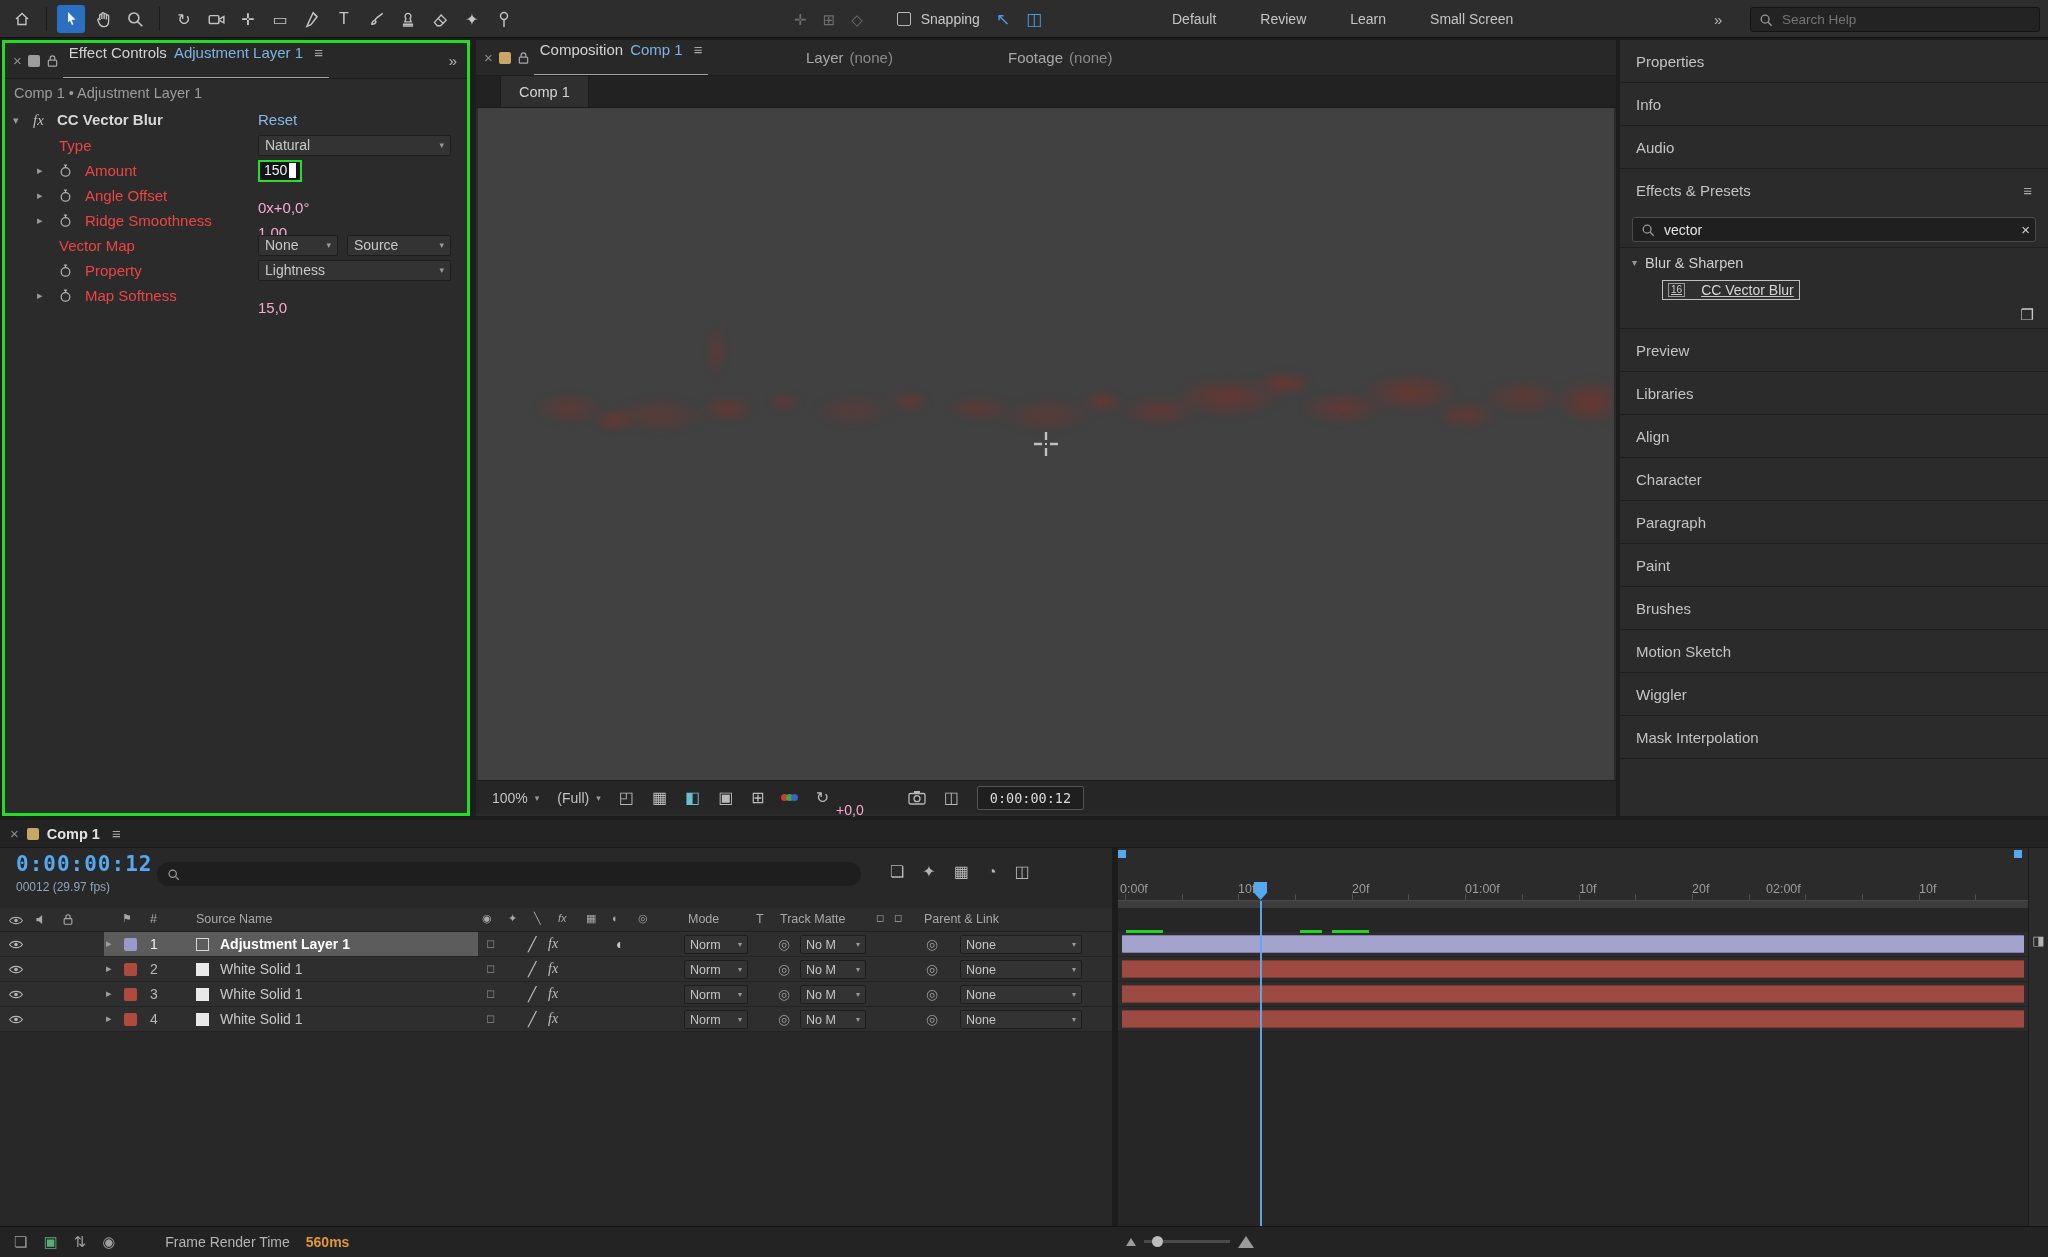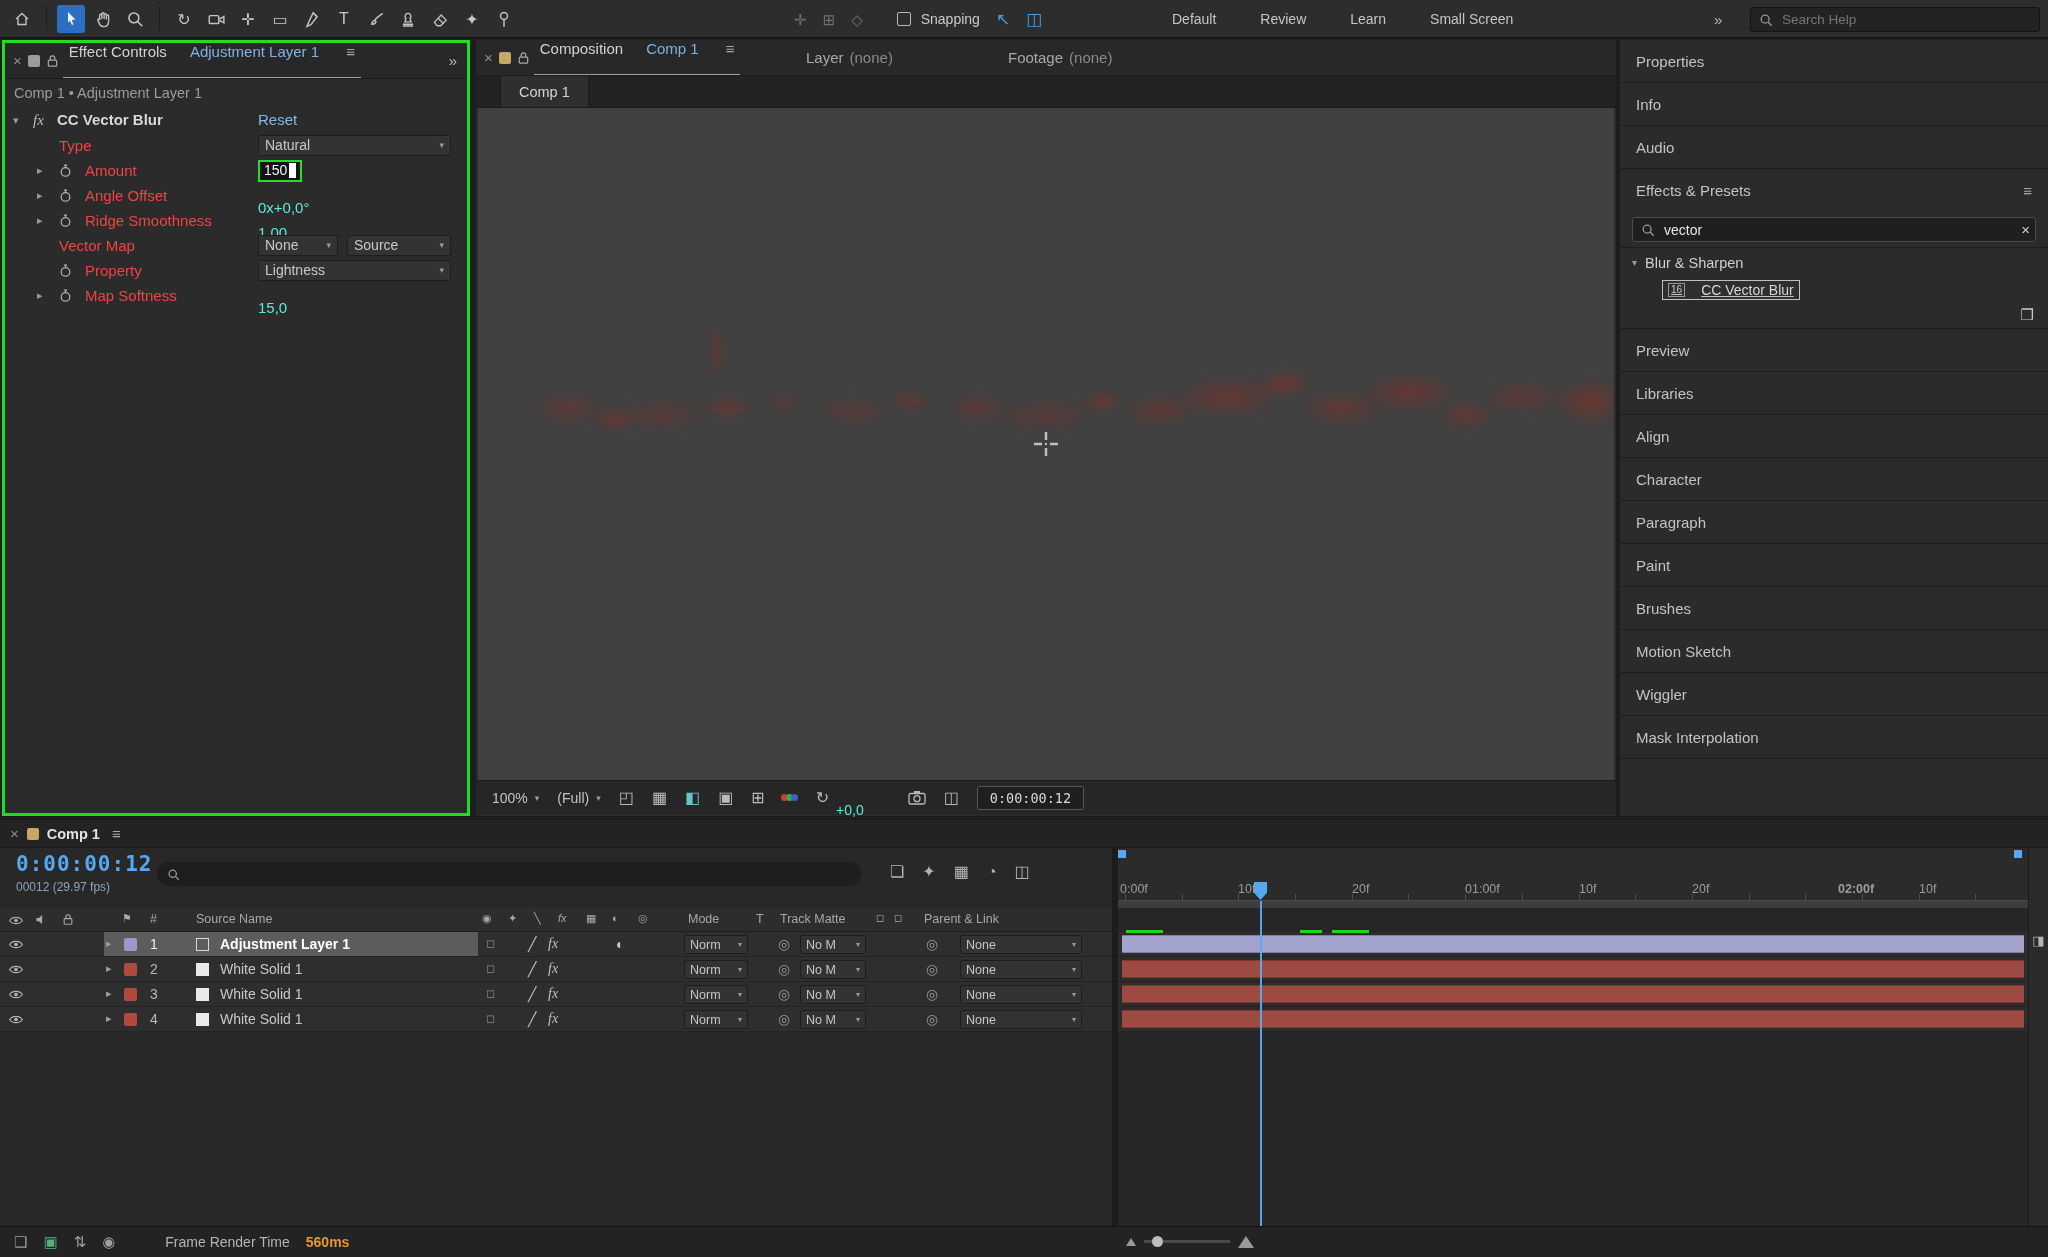--- a/index.html
+++ b/index.html
@@ -21,21 +21,21 @@
   .snap-label { font-size:14px; color:#c9c9c9; margin-left:-6px; }
   .workspaces { position:absolute; left:1150px; top:0; height:38px; display:flex; align-items:center;justify-content:space-between; }
   .ws { padding:0 22px; font-size:14px; color:#c5c5c5; height:100%; display:flex; align-items:center; }
   .ws-overflow { position:absolute; left:1714px; top:0; height:38px; display:flex; align-items:center; color:#b9b9b9; font-size:15px; }
   .help-search { position:absolute; left:1750px; top:7px; width:290px; height:25px; background:#232323; border:1px solid #141414; border-radius:3px; display:flex; align-items:center; padding:0 8px; gap:7px; }
   .help-search input { background:transparent; border:none; outline:none; color:#bdbdbd; font-size:13.5px; width:230px; font-family:"Liberation Sans",sans-serif; }
 
   
   .panel { position:absolute; background:#2b2b2b; }
   .tabbar { height:36px; background:#282828; border-bottom:1px solid #1c1c1c; display:flex; align-items:center; padding:0 8px; position:relative; }
-  .ptab { display:flex; align-items:flex-start; gap:23px; height:100%; padding:0 6px; border-bottom:1px solid #a0a0a0; }
+  .ptab { display:flex; align-items:flex-end; gap:7px; height:100%; padding:16px 6px; border-bottom:1px solid #a0a0a0; }
   .close-x { color:#8f8f8f; font-size:15px; }
   .grip { width:12px; height:12px; border-radius:2px; background:#9c9c9c; }
   .grip.tan { background:#c7a763; }
   .tab-title { color:#d2d2d2; font-size:15px; }
   .tab-target { color:#7db3e4; font-size:15px; }
   .menu-burger { color:#a8a8a8; font-size:15px; margin-left:4px; }
   .ghost-tab { position:absolute; display:flex; gap:6px; font-size:15px; color:#a8a8a8; }
   .ghost-tab .t2 { color:#8a8a8a; }
 
   
@@ -50,21 +50,21 @@
   .ec-caret { position:absolute; left:32px; top:0; color:#9a9a9a; font-size:11px; }
   .ec-sw { position:absolute; left:53px; top:5px; }
   .ec-label { position:absolute; left:80px; color:#ef4444;text-align:center; }
   .ec-label.short { left:54px; }
   .ec-val { position:absolute; left:253px; top:2px; height:21px; display:flex; align-items:center; gap:9px; }
   .dd { display:inline-flex; align-items:center; justify-content:space-between; background:#333333; border:1px solid #1d1d1d; border-radius:2px; height:21px; padding:0 6px; color:#c9c9c9; font-size:14px; }
   .dd .arr { color:#9a9a9a; font-size:9px; margin-left:8px; }
   .dd.w-wide { width:193px; }
   .dd.w-none { width:80px; }
   .dd.w-src { width:104px; }
-  .val-blue { color:#5eead4;margin-top:24px; }
+  .val-blue { color:#f9a8d4;margin-top:24px; }
   .amount { display:inline-flex; align-items:center; height:22px; border:2px solid #24e024; background:#141414; padding:0 4px; color:#f2f2f2; font-size:14px; }
   .amount .cursor { width:7px; height:15px; background:#ffffff; margin-left:2px; }
 
   
   .comp { left:476px; top:40px; width:1140px; height:776px; background:#2b2b2b; }
   .viewer-tabs { height:32px; background:#222222; border-bottom:1px solid #1a1a1a; display:flex; align-items:center; }
   .viewer-tab { margin-left:24px; height:100%; padding:0 18px; background:#2f2f2f; border-left:1px solid #1a1a1a; border-right:1px solid #1a1a1a; display:flex; align-items:center; color:#d5d5d5; font-size:14.5px; }
   .viewport { position:absolute; left:2px; top:68px; width:1136px; height:672px; background:#414141; overflow:hidden; }
   .particles { position:absolute; left:0; top:26%; width:100%; height:34%; filter:blur(3px);
     background:
@@ -581,21 +581,21 @@
       <span class="icon">◫</span>
     </div>
 
     <div class="ruler">
       <span style="left:2px;">0:00f</span>
       <span style="left:120px;">10f</span>
       <span style="left:234px;">20f</span>
       <span style="left:347px;">01:00f</span>
       <span style="left:461px;">10f</span>
       <span style="left:574px;">20f</span>
-      <span style="left:720px;font-weight:bold;">02:00f</span>
+      <span style="left:648px;">02:00f</span>
       <span style="left:801px;">10f</span>
       <span class="wa-corner" style="left:0;"></span>
       <span class="wa-corner" style="left:896px;"></span>
     </div>
     <div class="workarea"></div>
 
     <div class="tl-colhdr">
       <span style="left:8px; top:7px;">
         <svg width="16" height="11" viewBox="0 0 16 12">
             <path d="M1 6 C4 1.5 12 1.5 15 6 C12 10.5 4 10.5 1 6 Z" fill="none" stroke="#a8a8a8" stroke-width="1.2"></path>

